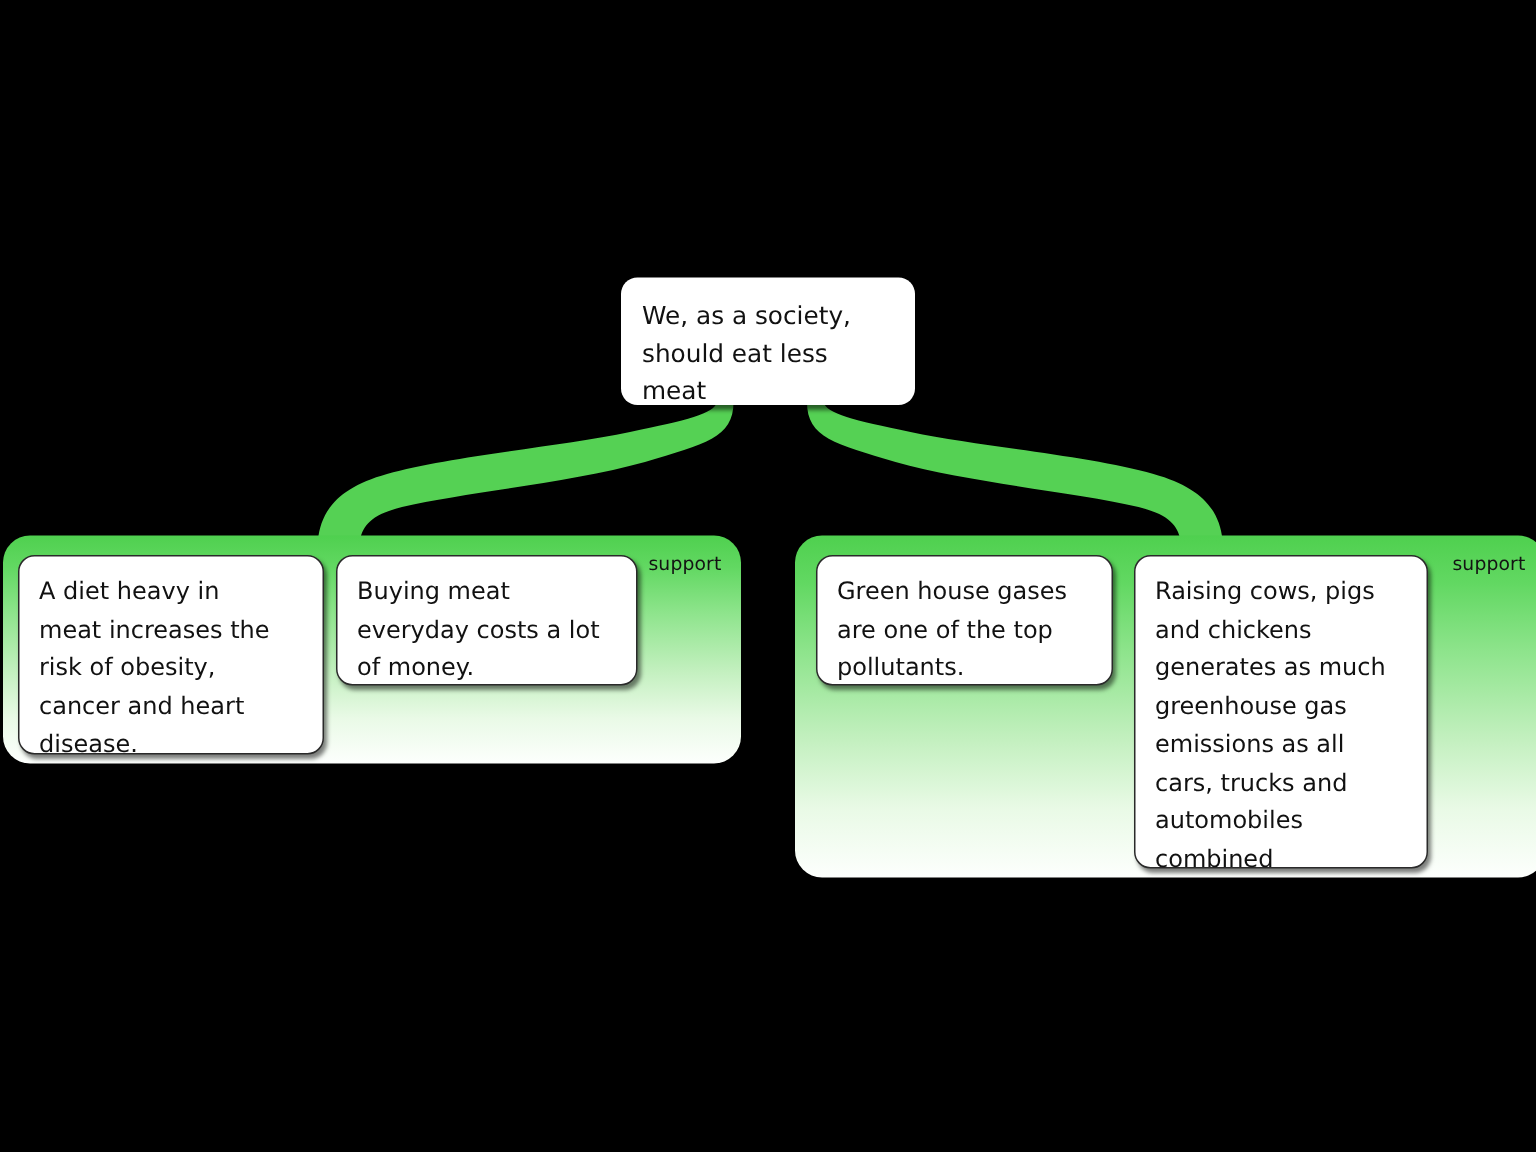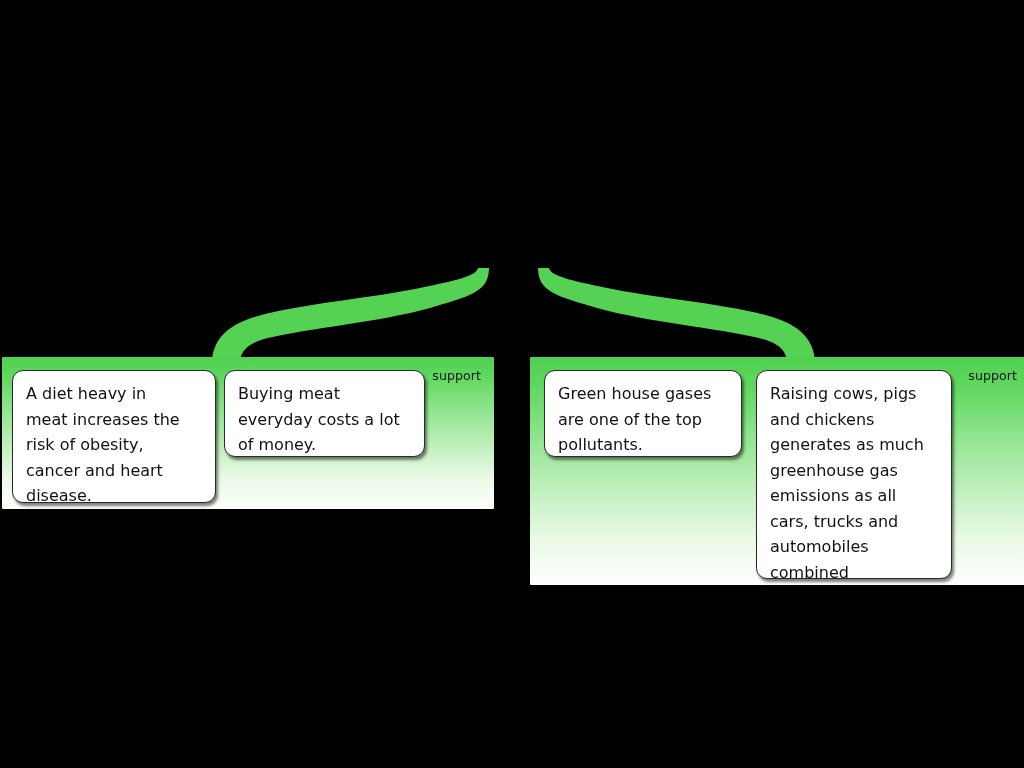--- a/index.html
+++ b/index.html
@@ -51,21 +51,21 @@
   .root-text {
     font-size: 16.5px;
     line-height: 25px;
     color: #111111;
     white-space: pre-line;
   }
 
   
   .group-panel {
     position: absolute;
-    border-radius: 1px;
+    border-radius: 18px;
     background: linear-gradient(to bottom,
                 #4fd04f 0%,
                 #62d862 14%,
                 #8ee48c 34%,
                 #c4f0c0 60%,
                 #e9fae6 80%,
                 #fdfffd 100%);
     box-shadow: 3px 3px 3px rgba(0,0,0,0.55);
     z-index: 2;
   }
@@ -132,20 +132,25 @@
     <path fill="#55d154" d="M 538 268
              C 538 292, 557 296, 597 308
              C 647 322, 717 328, 759 338
              C 779 343, 785 350, 787 360
              L 815 360
              C 813 340, 801 325, 769 316
              C 727 304, 655 298, 607 288
              C 569 280, 551 276, 549 268 Z"></path>
   </svg>
 
+  <div class="root-node">
+    <div class="root-text">We, as a society,
+should eat less
+meat</div>
+  </div>
 
   <div class="group-panel" id="group-left">
     <div class="group-label">support</div>
     <div class="card" id="card-diet">
       <div class="card-text">A diet heavy in
 meat increases the
 risk of obesity,
 cancer and heart
 disease.</div>
     </div>

